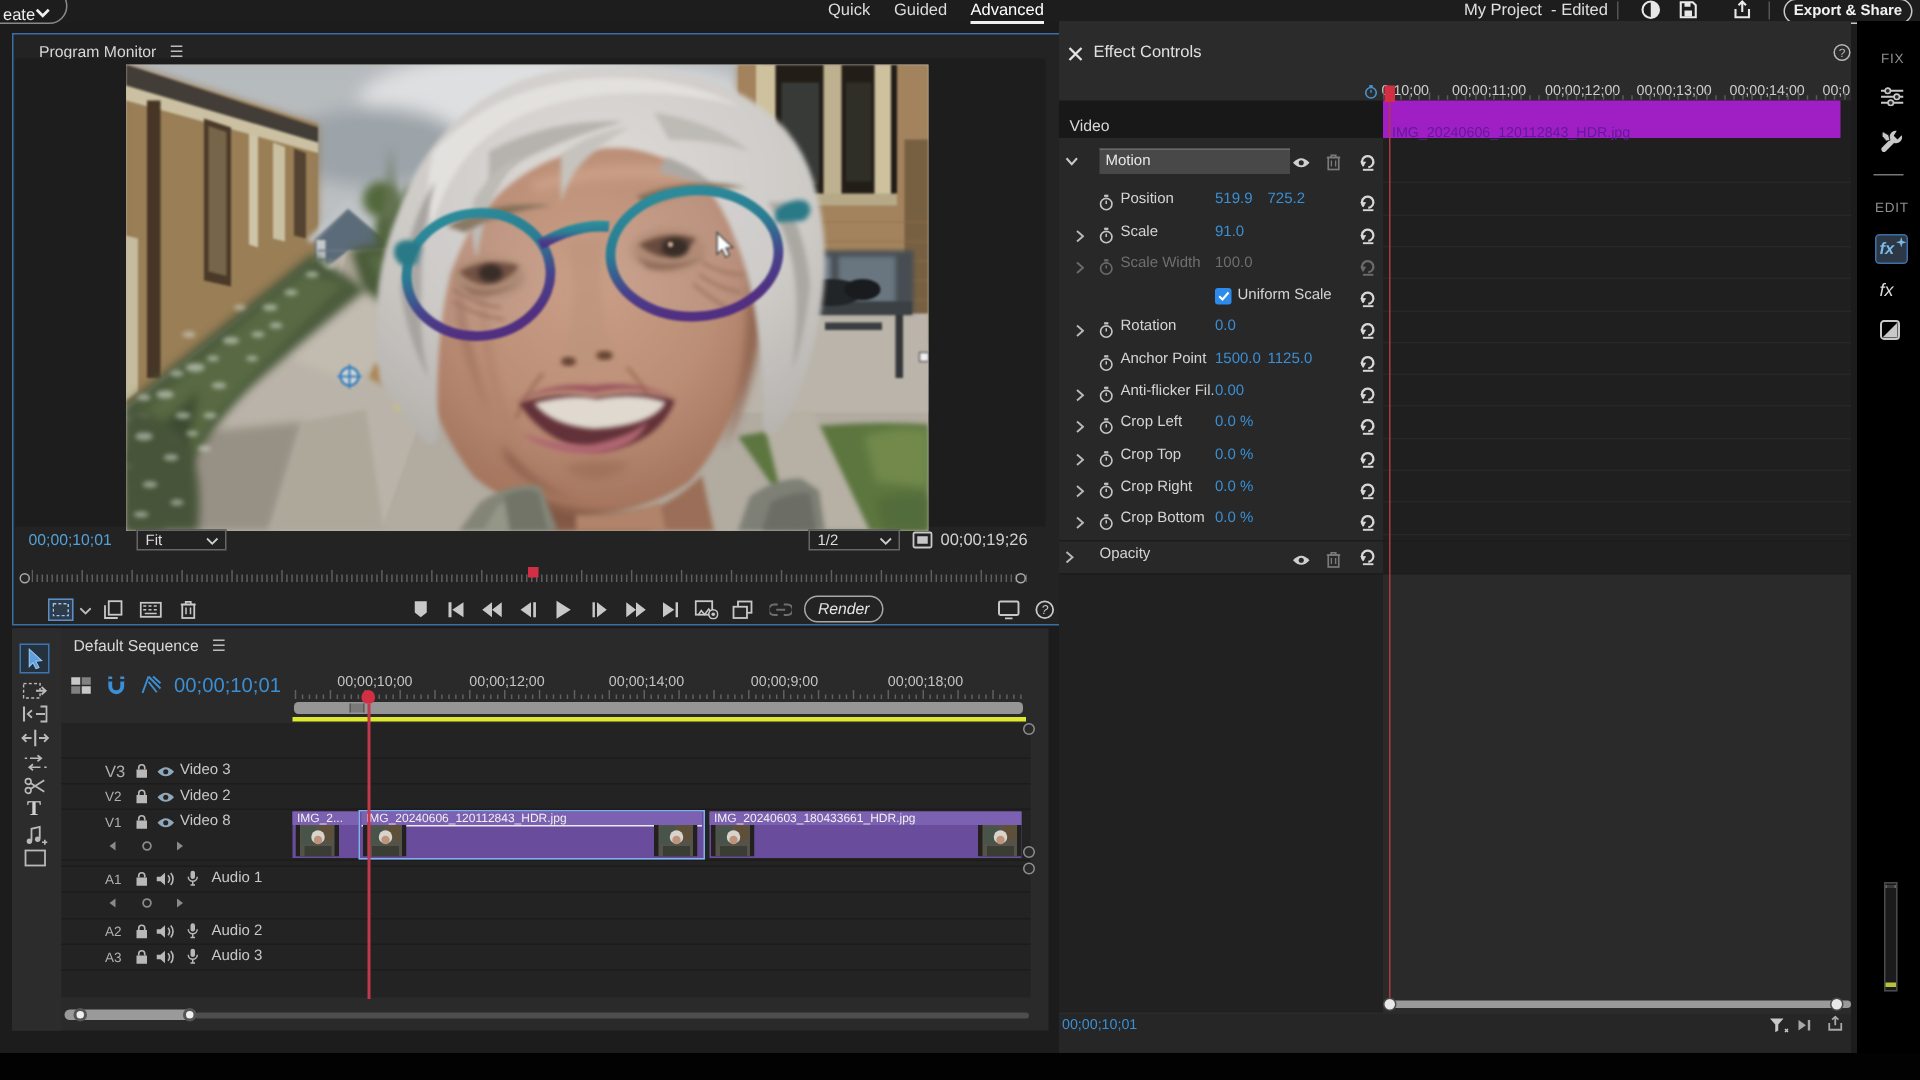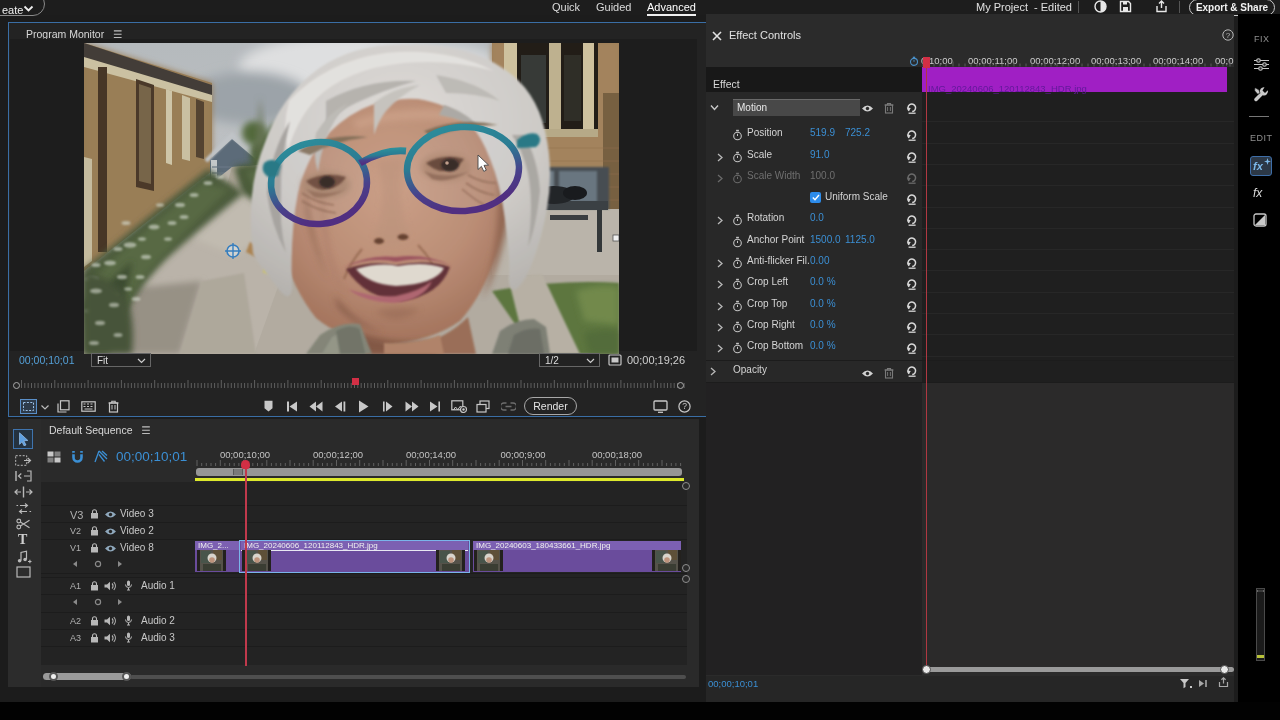--- a/index.html
+++ b/index.html
@@ -16,21 +16,21 @@
 #topright { top:1px; font-size:11px; color:#e0e0e0; }
 #exportbtn { left:1189px; top:-1px; width:86px; height:17px; border:1.5px solid #c9c9c9; border-radius:9px; color:#f2f2f2; font-size:10px; font-weight:bold; text-align:center; line-height:15px; }
 
 #monitor { left:8px; top:22px; width:820px; height:395px; background:#232323; border:1px solid #3a6ea5; }
 #mon-title { left:17px; top:5px; font-size:10.5px; color:#d8d8d8; }
 #mon-video { left:75px; top:20px; width:535px; height:311px; background:#b9b3a8; overflow:hidden; }
 #mon-video svg { filter: blur(0.6px) saturate(0.95); }
 #mon-info { left:0; top:330px; width:689px; height:22px; font-size:10.5px; }
 .drop { position:absolute; border:1px solid #666; background:#222; color:#ddd; font-size:10px; height:14px; }
 #mon-scrub { left:0px; top:356px; width:689px; height:14px; }
-#mon-trans { left:4px; top:374px; width:689px; height:20px; }
+#mon-trans { left:16px; top:374px; width:689px; height:20px;font-style:italic; }
 
 #timeline { left:8px; top:419px; width:691px; height:268px; background:#2a2a2a; }
 #tl-tools { left:0; top:0; width:32px; height:268px; background:#2c2c2c; }
 #tl-head { left:41px; top:5px; font-size:10.5px; color:#d8d8d8; }
 #tl-ruler { left:36px; top:25px; width:655px; height:40px; }
 #tl-tracks { left:36px; top:65px; width:655px; height:180px; }
 
 #ec { left:706px; top:14px; width:528px; height:688px; background:#2b2b2b; }
 
 #rtb { left:1238px; top:14px; width:42px; height:688px; background:#000000; font-size:9px; color:#999; }
@@ -467,21 +467,21 @@
       </svg>
     <svg class="abs" style="left:63px;top:31px" width="13" height="14" viewBox="0 0 13 14">
         <path d="M2.5 1 V7.5 a4 4 0 0 0 8 0 V1" fill="none" stroke="#3b8fd4" stroke-width="2.6"></path>
         <path d="M1.2 3.5 h4 M7.8 3.5 h4" stroke="#2a2a2a" stroke-width="1.6"></path>
       </svg>
     <svg class="abs" style="left:86px;top:31px" width="14" height="13" viewBox="0 0 14 13">
         <path d="M1 12 L5 1 M5 1 L13 9 M5 4.5 L10.5 11.5" stroke="#3b8fd4" stroke-width="1.3" fill="none"></path>
         <path d="M8 1 L13 5.5" stroke="#3b8fd4" stroke-width="1.3"></path>
       </svg>
     <div class="abs" style="left:108px;top:30px;font-size:13.5px;color:#3b8fd4">00;00;10;01</div>
-    <div class="abs" style="left:237px;top:30px;width:60px;text-align:center;font-size:9.5px;color:#c4c4c4;margin-left:-30px">00;00;10;00</div>
+    <div class="abs" style="left:237px;top:30px;width:60px;text-align:right;font-size:9.5px;color:#c4c4c4;margin-left:-30px">00;00;10;00</div>
     <div class="abs" style="left:330px;top:30px;width:60px;text-align:center;font-size:9.5px;color:#c4c4c4;margin-left:-30px">00;00;12;00</div>
     <div class="abs" style="left:423px;top:30px;width:60px;text-align:center;font-size:9.5px;color:#c4c4c4;margin-left:-30px">00;00;14;00</div>
     <div class="abs" style="left:515px;top:30px;width:60px;text-align:center;font-size:9.5px;color:#c4c4c4;margin-left:-30px">00;00;9;00</div>
     <div class="abs" style="left:609px;top:30px;width:60px;text-align:center;font-size:9.5px;color:#c4c4c4;margin-left:-30px">00;00;18;00</div>
     <svg class="abs" style="left:187px;top:41px" width="492" height="7" viewBox="0 0 492 7">
         <g stroke="#606060" stroke-width="1">
           <path d="M2.0 0 V6 M6.7 3 V6 M11.3 3 V6 M16.0 3 V6 M20.6 3 V6 M25.3 0 V6 M29.9 3 V6 M34.6 3 V6 M39.2 3 V6 M43.9 3 V6 M48.5 0 V6 M53.2 3 V6 M57.8 3 V6 M62.5 3 V6 M67.1 3 V6 M71.8 0 V6 M76.4 3 V6 M81.1 3 V6 M85.7 3 V6 M90.3 3 V6 M95.0 0 V6 M99.6 3 V6 M104.3 3 V6 M108.9 3 V6 M113.6 3 V6 M118.2 0 V6 M122.9 3 V6 M127.5 3 V6 M132.2 3 V6 M136.8 3 V6 M141.5 0 V6 M146.1 3 V6 M150.8 3 V6 M155.4 3 V6 M160.1 3 V6 M164.7 0 V6 M169.4 3 V6 M174.0 3 V6 M178.7 3 V6 M183.3 3 V6 M188.0 0 V6 M192.6 3 V6 M197.3 3 V6 M201.9 3 V6 M206.6 3 V6 M211.2 0 V6 M215.9 3 V6 M220.5 3 V6 M225.2 3 V6 M229.8 3 V6 M234.5 0 V6 M239.1 3 V6 M243.8 3 V6 M248.4 3 V6 M253.1 3 V6 M257.7 0 V6 M262.4 3 V6 M267.0 3 V6 M271.7 3 V6 M276.3 3 V6 M281.0 0 V6 M285.6 3 V6 M290.3 3 V6 M294.9 3 V6 M299.6 3 V6 M304.2 0 V6 M308.9 3 V6 M313.5 3 V6 M318.2 3 V6 M322.8 3 V6 M327.5 0 V6 M332.1 3 V6 M336.8 3 V6 M341.4 3 V6 M346.1 3 V6 M350.7 0 V6 M355.4 3 V6 M360.0 3 V6 M364.7 3 V6 M369.3 3 V6 M374.0 0 V6 M378.6 3 V6 M383.3 3 V6 M387.9 3 V6 M392.6 3 V6 M397.2 0 V6 M401.9 3 V6 M406.5 3 V6 M411.2 3 V6 M415.8 3 V6 M420.5 0 V6 M425.1 3 V6 M429.8 3 V6 M434.4 3 V6 M439.1 3 V6 M443.7 0 V6 M448.4 3 V6 M453.0 3 V6 M457.7 3 V6 M462.3 3 V6 M467.0 0 V6 M471.6 3 V6 M476.3 3 V6 M480.9 3 V6 M485.6 3 V6"></path>
         </g>
       </svg>
     <div class="abs" style="left:188px;top:49px;width:486px;height:8px;background:#969696;border-radius:3px"></div>
@@ -680,21 +680,21 @@
       <span style="position:absolute;left:235px">00;00;14;00</span>
       <span style="position:absolute;left:297px">00;0</span>
     </div>
     <svg class="abs" style="left:216px;top:47px" width="312" height="6" viewBox="0 0 312 5">
       <g stroke="#5a5a5a" stroke-width="1">
         <path d="M0 0 V5 M6 2 V5 M12 2 V5 M18 2 V5 M24 2 V5 M31 0 V5 M37 2 V5 M43 2 V5 M49 2 V5 M55 2 V5 M62 0 V5 M68 2 V5 M74 2 V5 M80 2 V5 M86 2 V5 M92 0 V5 M98 2 V5 M104 2 V5 M110 2 V5 M116 2 V5 M123 0 V5 M129 2 V5 M135 2 V5 M141 2 V5 M147 2 V5 M154 0 V5 M160 2 V5 M166 2 V5 M172 2 V5 M178 2 V5 M185 0 V5 M191 2 V5 M197 2 V5 M203 2 V5 M209 2 V5 M216 0 V5 M222 2 V5 M228 2 V5 M234 2 V5 M240 2 V5 M246 0 V5 M252 2 V5 M258 2 V5 M264 2 V5 M270 2 V5 M277 0 V5 M283 2 V5 M289 2 V5 M295 2 V5 M301 2 V5 M308 0 V5"></path>
       </g>
     </svg>
 
     <div class="abs" style="left:0;top:53px;width:216px;height:25px;background:#181818"></div>
-    <div class="abs" style="left:7px;top:64px;font-size:10.5px;color:#d8d8d8">Effect</div>
+    <div class="abs" style="left:7px;top:64px;font-size:10.5px;color:#d8d8d8">Video</div>
     <div class="abs" style="left:216px;top:53px;width:312px;height:315px;background:#1f1f1f"></div>
       <div class="abs" style="left:216px;top:368px;width:312px;height:286px;background:#2b2a2a"></div>
     <div class="abs" style="left:216px;top:53px;width:305px;height:25px;background:#a01fc4"></div>
     <div class="abs" style="left:222px;top:69px;font-size:9.5px;color:#64199c;white-space:nowrap">IMG_20240606_120112843_HDR.jpg</div>
     <div id="ec-kflines"></div>
 
     <div id="ec-props">
       <div class="abs" style="left:0;top:78px;width:216px;height:290px;background:#282828"></div>
         <div class="abs" style="left:0;top:368px;width:216px;height:293px;background:#222122"></div>
       <svg class="abs" style="left:4px;top:90px" width="9" height="7" viewBox="0 0 9 7">

